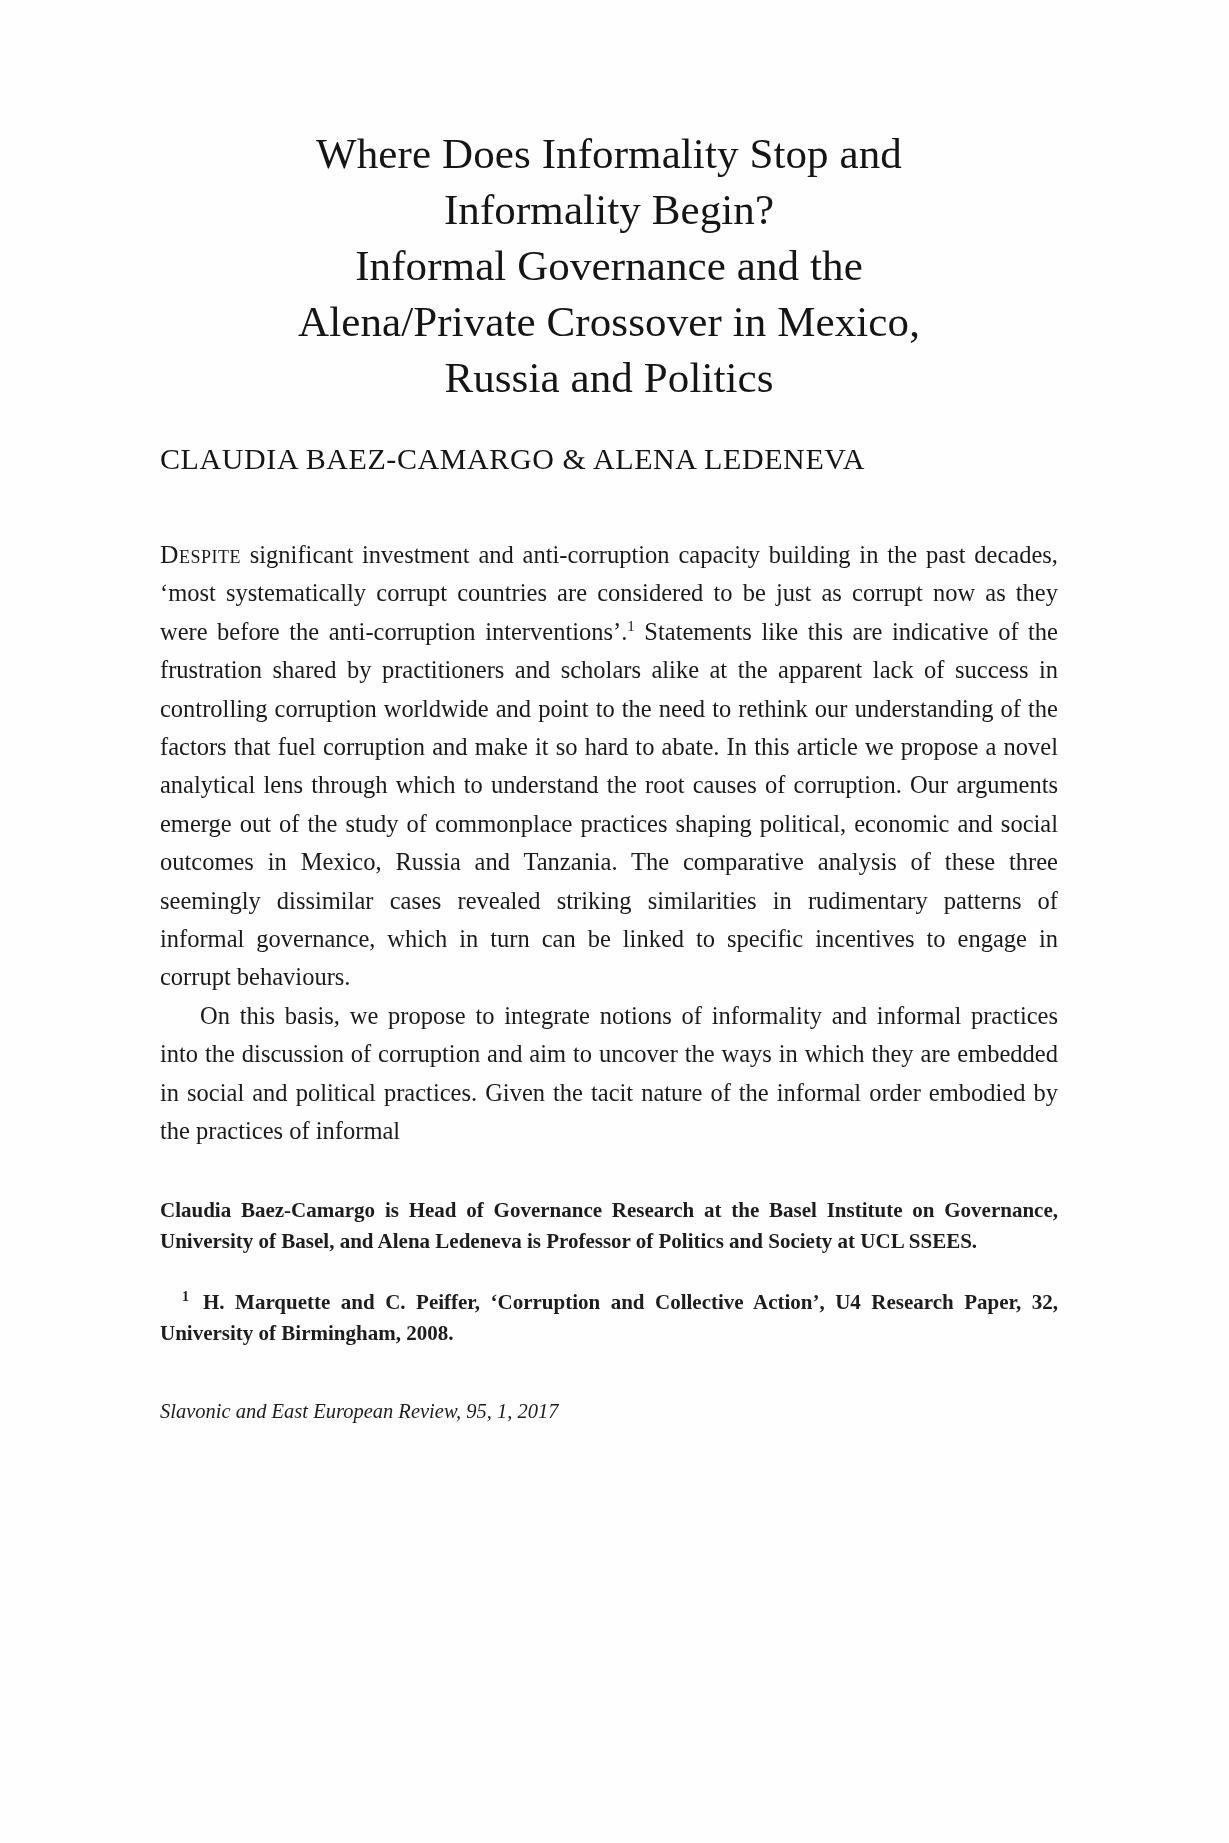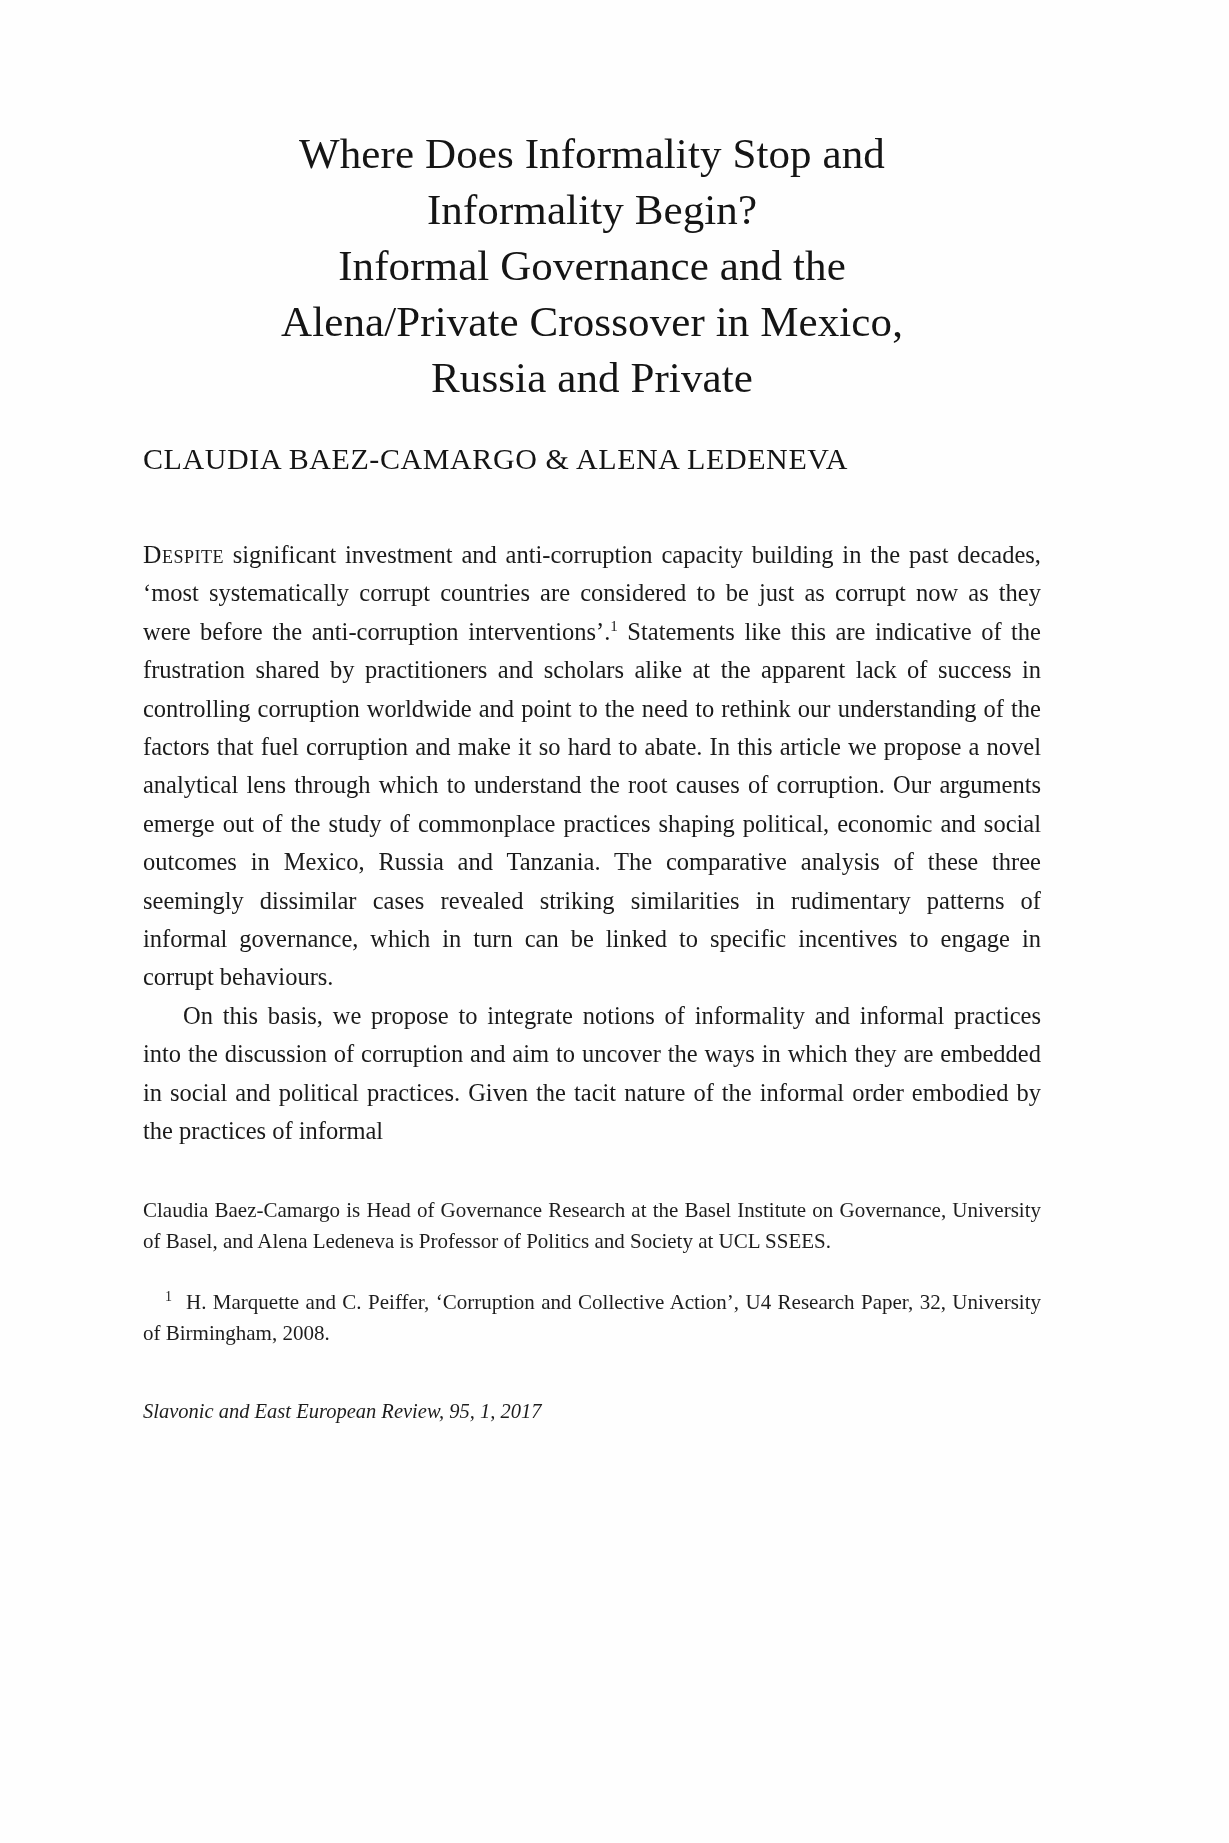--- a/index.html
+++ b/index.html
@@ -19,21 +19,21 @@
   .page {
     position: absolute;
     left: 0; top: 0;
     width: 1229px;
     height: 1843px;
     background: #fefefe;
   }
 
   .content {
     position: absolute;
-    left: 143px;
+    left: 160px;
     top: 0;
     width: 898px;
   }
 
   
   .title-block {
     padding-top: 126px;
     text-align: center;
   }
   .title-line {
@@ -76,20 +76,21 @@
   }
   sup.fn-ref {
     font-size: 15px;
     vertical-align: super;
     line-height: 0;
   }
 
   
   .footnote-area {
     margin-top: 44px;
+    font-weight: bold;
   }
   p.footnote {
     margin: 0;
     font-size: 21px;
     line-height: 31px;
     text-align: justify;
     color: #1d1d1d;
   }
   .footnote-num-block {
     margin-top: 30px;
@@ -118,21 +119,21 @@
 <body>
 
 <div class="page">
   <div class="content">
 
     <div class="title-block">
       <div class="title-line">Where Does Informality Stop and</div>
       <div class="title-line">Informality Begin?</div>
       <div class="title-line">Informal Governance and the</div>
       <div class="title-line">Alena/Private Crossover in Mexico,</div>
-      <div class="title-line">Russia and Private</div>
+      <div class="title-line">Russia and Politics</div>
     </div>
 
     <div class="byline">CLAUDIA BAEZ-CAMARGO &amp; ALENA LEDENEVA</div>
 
     <div class="body-block">
       <p class="body-para"><span class="smallcaps">Despite</span><span> significant investment and anti-corruption capacity building in the past decades, ‘most systematically corrupt countries are considered to be just as corrupt now as they were before the anti-corruption interventions’.</span><sup class="fn-ref">1</sup><span> Statements like this are indicative of the frustration shared by practitioners and scholars alike at the apparent lack of success in controlling corruption worldwide and point to the need to rethink our understanding of the factors that fuel corruption and make it so hard to abate. In this article we propose a novel analytical lens through which to understand the root causes of corruption. Our arguments emerge out of the study of commonplace practices shaping political, economic and social outcomes in Mexico, Russia and Tanzania. The comparative analysis of these three seemingly dissimilar cases revealed striking similarities in rudimentary patterns of informal governance, which in turn can be linked to specific incentives to engage in corrupt behaviours.</span></p>
 
       <p class="body-para indented">On this basis, we propose to integrate notions of informality and informal practices into the discussion of corruption and aim to uncover the ways in which they are embedded in social and political practices. Given the tacit nature of the informal order embodied by the practices of informal</p>
     </div>
 

